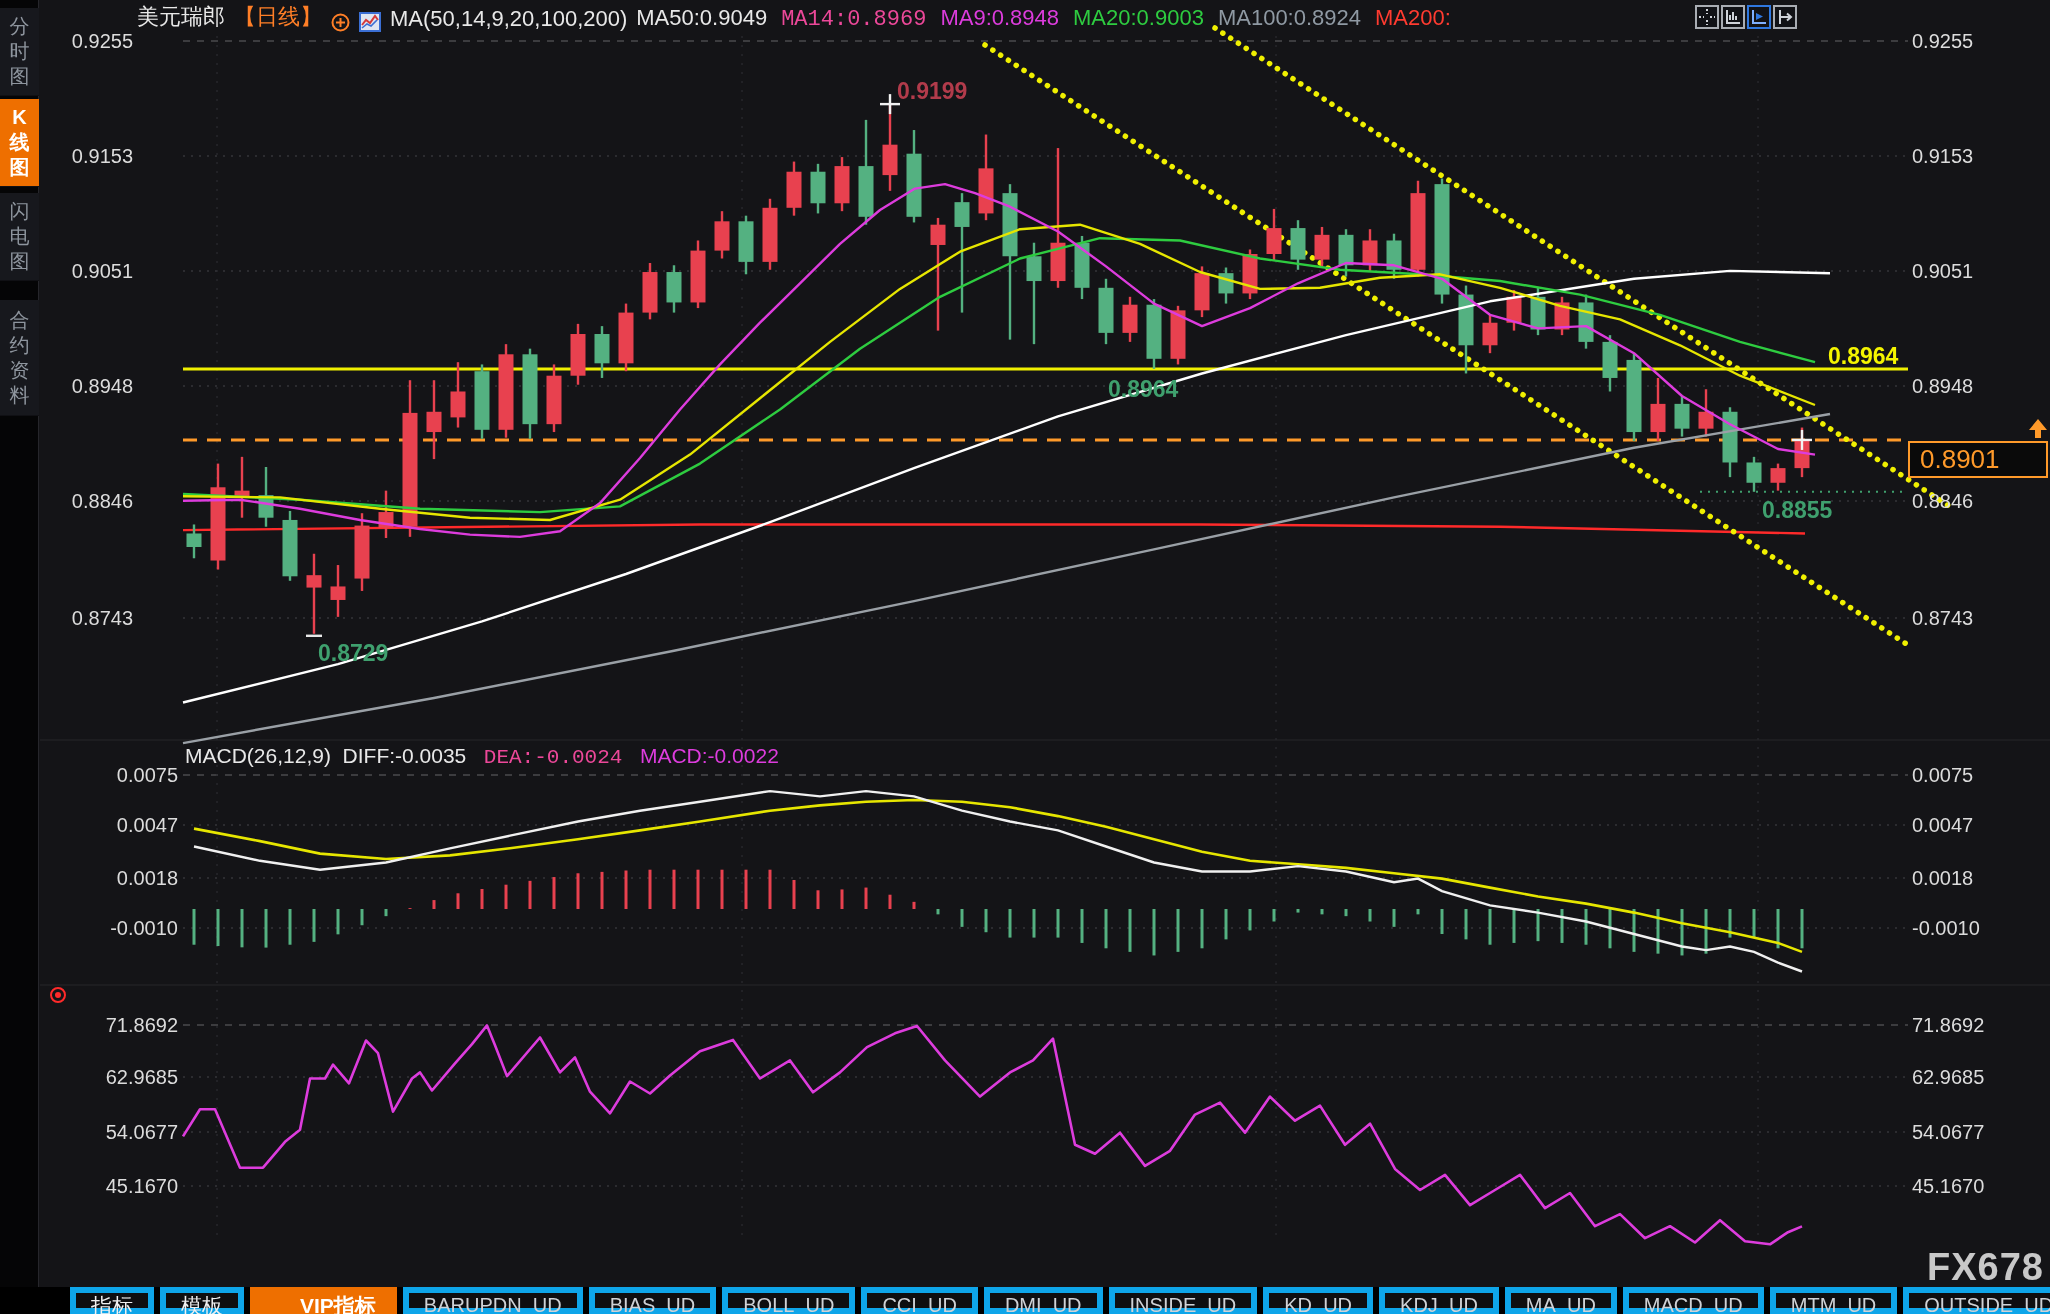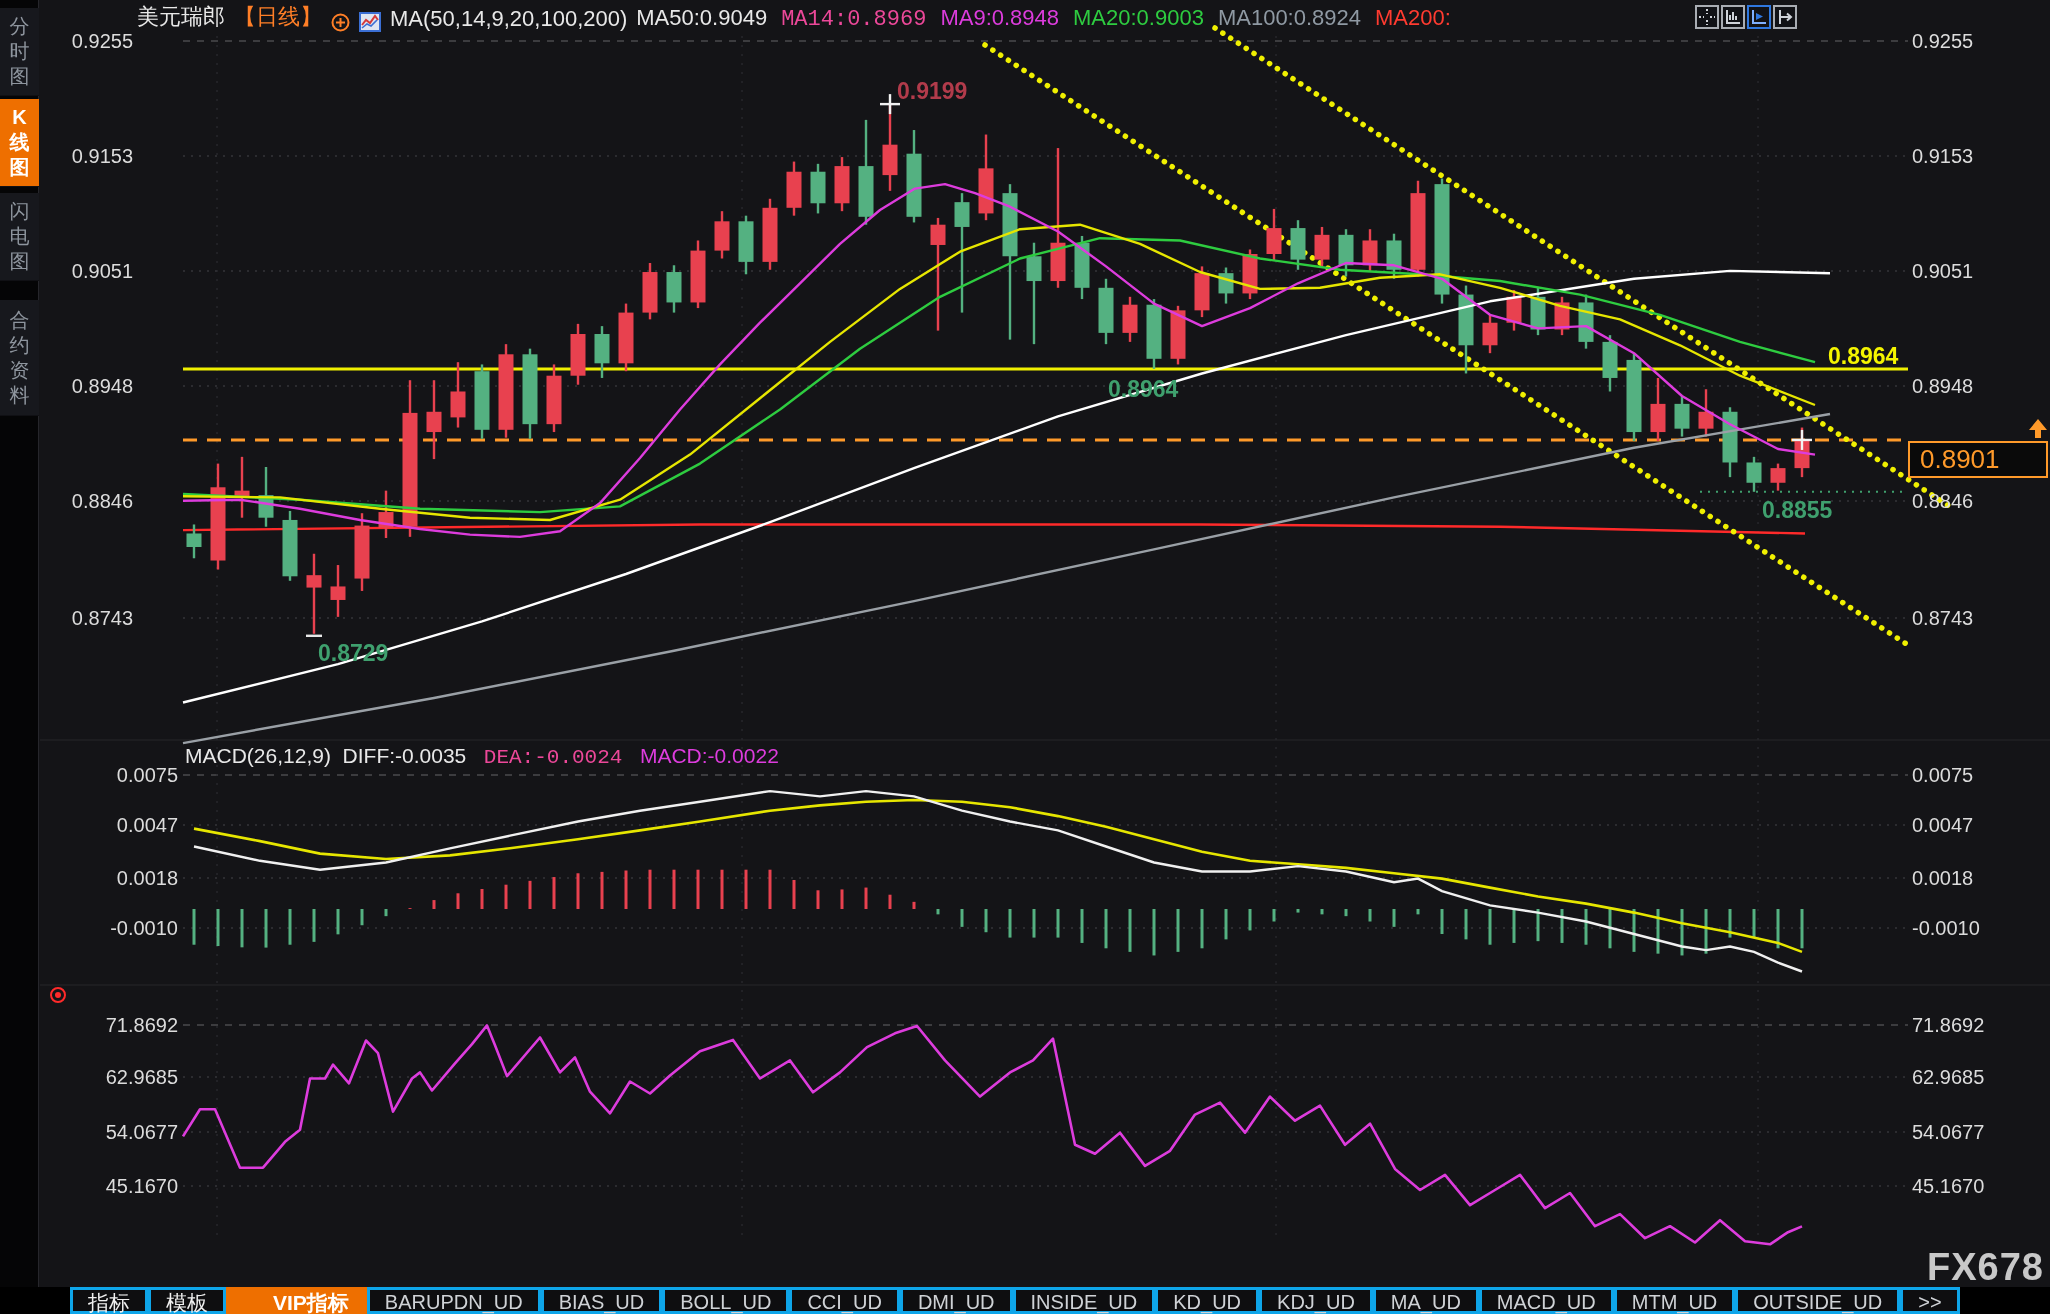--- a/index.html
+++ b/index.html
@@ -45,21 +45,21 @@
   #reddot i{width:6px;height:6px;border-radius:50%;background:#ff2a2a;}
   
   #timebar{position:absolute;left:0;top:1242px;width:2050px;height:44px;background:#121215;
            border-top:1px solid #2a2a2e;border-bottom:1px solid #2a2a2e;z-index:5;}
   #period-btn{position:absolute;left:70px;top:8px;color:#ff7f27;font-size:23px;font-weight:bold;cursor:pointer;}
   #period-btn .tri{color:#ff9a2a;font-size:18px;}
   .month{position:absolute;top:9px;transform:translateX(-50%);font-size:22px;color:#e4e4e4;}
   
   #tabbar{position:absolute;left:0;top:1287px;width:2050px;height:27px;background:#000;z-index:5;
           display:flex;align-items:stretch;padding-left:70px;}
-  .tab{padding:0 15px;background:#0e0e10;border:3px solid #0ea5e9;color:#cfd2d6;
+  .tab{margin-right:6px;padding:0 15px;background:#0e0e10;border:6px solid #0ea5e9;color:#cfd2d6;
        font-size:20px;line-height:25px;cursor:pointer;white-space:nowrap;}
   .tab.cjk{font-size:21px;color:#f0f0f0;}
   .tab.active{background:#ee6f00;border-color:#ee6f00;color:#fff;font-weight:bold;padding-left:44px;}
   
   #watermark{position:absolute;left:1915px;top:1246px;font-size:38px;color:rgba(225,225,225,.88);
              letter-spacing:1px;z-index:6;font-weight:bold;margin-left:12px;}
   #chartsvg{position:absolute;left:0;top:0;z-index:2;}
 </style>
 </head>
 <body>

